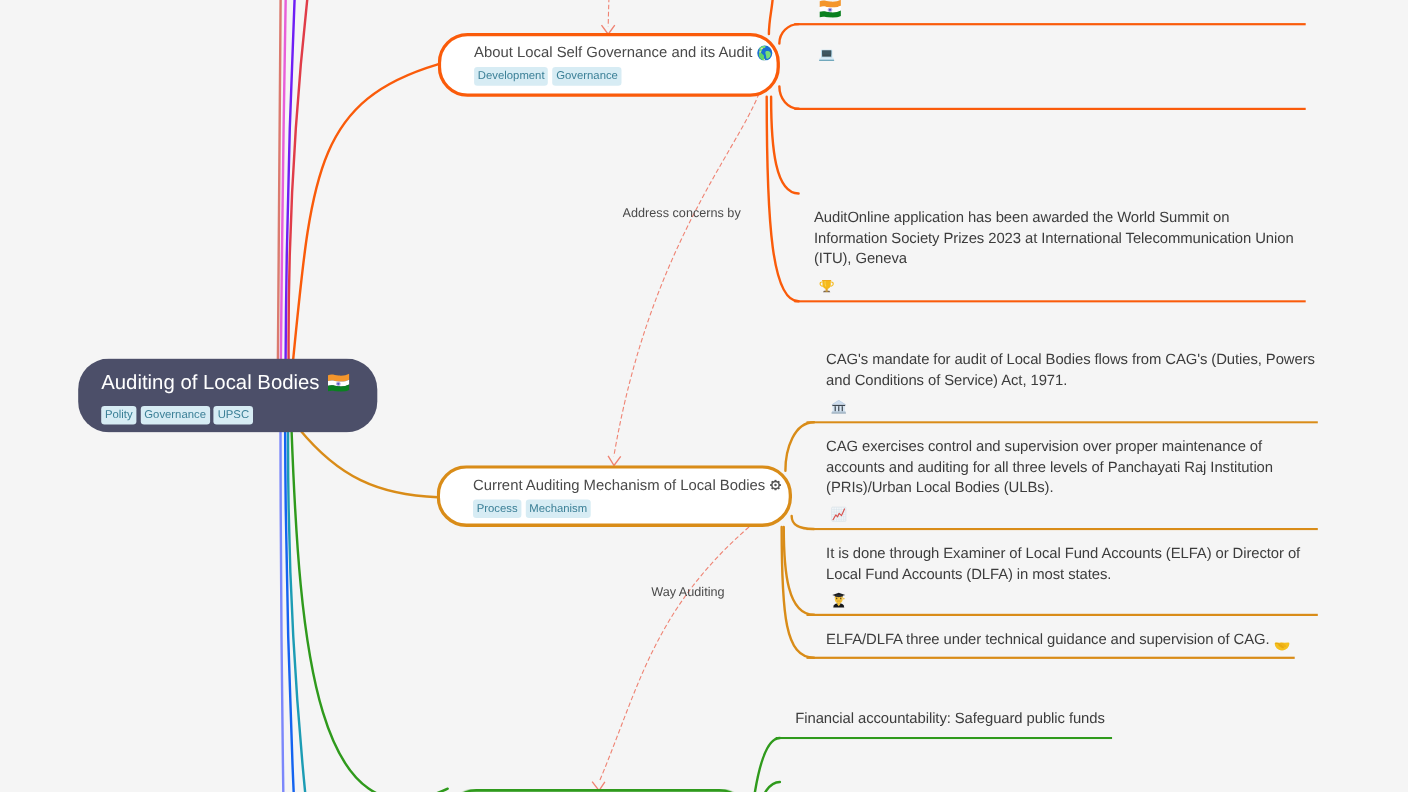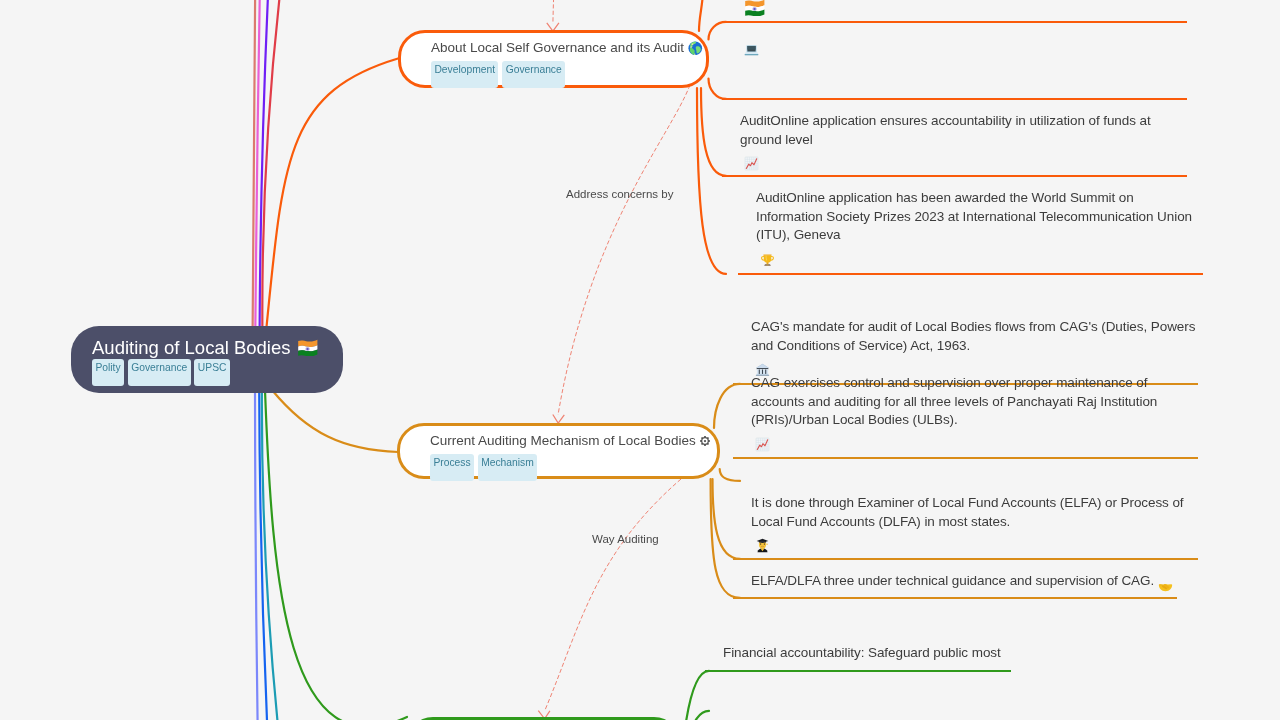--- a/index.html
+++ b/index.html
@@ -9,23 +9,23 @@
   body{width:1280px;height:720px;overflow:hidden;background:#f5f5f5;
        font-family:"Liberation Sans",sans-serif;}
   #canvas{position:relative;width:1280px;height:720px;overflow:hidden;background:#f5f5f5;}
   svg.links{position:absolute;left:0;top:0;width:1280px;height:720px;overflow:visible;pointer-events:none;}
 
   .root-node{position:absolute;left:71px;top:326px;width:272px;height:67px;
     background:#4c4f69;border-radius:28px;box-sizing:border-box;
     padding:10.6px 0 0 21px;z-index:5;}
   .root-title{font-size:18.5px;color:#ffffff;line-height:22px;white-space:nowrap;
     display:flex;align-items:center;}
-  .tagrow{display:flex;gap:3.8px;}
+  .tagrow{margin-top:10px;display:flex;gap:3.8px;}
   .tag{background:#d7ecf4;color:#3a7f96;font-size:10.3px;line-height:17px;
-       height:27px;border-radius:3px;padding:0 3.4px;white-space:nowrap;
+       height:17px;border-radius:3px;padding:0 3.4px;white-space:nowrap;
        box-sizing:border-box;}
 
   .branch-node{position:absolute;background:#ffffff;border-radius:27px;box-sizing:border-box;
      border:3px solid #fa5b0a;padding:6px 0 0 30px;z-index:5;}
   .branch-title{font-size:13.5px;color:#494949;line-height:18px;white-space:nowrap;
      display:flex;align-items:center;}
   .branch-node .tagrow{margin-top:4px;}
 
   .leaf{position:absolute;box-sizing:border-box;padding:12px 0 0 18px;
         border-bottom:2.2px solid #fa5b0a;z-index:4;}
@@ -150,73 +150,63 @@
   <div class="leaf" style="left:722px;top:23px;width:465px;height:77px;border-color:#fa5b0a">
     <div class="txt"><span>&nbsp;<svg class="ico" width="15" height="14" viewBox="0 0 36 36">
 <path d="M6.5,5.5h23a1.6,1.6 0 0 1 1.6,1.6v17.4h-26.2v-17.4a1.6,1.6 0 0 1 1.6-1.6z" fill="#b6d9ea"></path>
 <rect x="7.4" y="7.6" width="21.2" height="14.2" fill="#3a4b52"></rect>
 <rect x="7.4" y="7.6" width="21.2" height="9.5" fill="#3c5660"></rect>
 <path d="M2,24.5h32l1.4,4.1a1.2,1.2 0 0 1-1.1,1.6h-32.6a1.2,1.2 0 0 1-1.1-1.6z" fill="#d7eaf5"></path>
 <path d="M1.2,29.2h33.6a1.1,1.1 0 0 1 0,2.2h-33.6a1.1,1.1 0 0 1 0-2.2z" fill="#4a91ab"></path>
 </svg></span></div>
   </div>
 
-  <div class="leaf" style="left:722px;top:100px;width:465px;height:77px;border-color:#fa5b0a">
-    <div class="txt"><span class="t">AuditOnline application ensures accountability in utilization of funds at ground level</span><span>&nbsp;<svg class="ico" width="15" height="15" viewBox="0 0 36 36">
-<rect x="2.5" y="2.5" width="31" height="31" rx="1.5" fill="#f2f6f9" stroke="#c8d5dd" stroke-width="1"></rect>
-<g stroke="#cfdce4" stroke-width="0.9">
-<path d="M8,3v30M13.2,3v30M18.4,3v30M23.6,3v30M28.8,3v30"></path>
-<path d="M3,8h30M3,13.2h30M3,18.4h30M3,23.6h30M3,28.8h30"></path>
-</g>
-<path d="M5.5,30 L11.5,19.5 L15.5,23.5 L19,16 L24,21 L30.5,6.5" fill="none" stroke="#d9534f" stroke-width="2.6" stroke-linecap="round" stroke-linejoin="round"></path>
-</svg></span></div>
-  </div>
-
-  <div class="leaf" style="left:738px;top:177px;width:465px;height:98px;border-color:#fa5b0a">
+
+  <div class="leaf" style="left:722px;top:177px;width:465px;height:98px;border-color:#fa5b0a">
     <div class="txt"><span class="t">AuditOnline application has been awarded the World Summit on Information Society Prizes 2023 at International Telecommunication Union (ITU), Geneva</span><span>&nbsp;<svg class="ico" width="15" height="15" viewBox="0 0 36 36">
 <path d="M9,7.5h18v9a9,9 0 0 1-18,0z" fill="#f5b919"></path>
 <path d="M9,6h18a1.2,1.2 0 0 1 0,2.4h-18a1.2,1.2 0 0 1 0-2.4z" fill="#f0a91c"></path>
 <path d="M9.5,9.5 C5,9 2.5,11 2.5,14.5 C2.5,18.5 6,21 10,20.7 L9.6,18.2 C7,18.4 5,16.8 5,14.6 C5,12.4 6.6,11.4 9.6,11.8 Z" fill="#f5b919"></path>
 <path d="M26.5,9.5 C31,9 33.5,11 33.5,14.5 C33.5,18.5 30,21 26,20.7 L26.4,18.2 C29,18.4 31,16.8 31,14.6 C31,12.4 29.4,11.4 26.4,11.8 Z" fill="#f5b919"></path>
 <rect x="15.6" y="24.5" width="4.8" height="5.2" fill="#eaa61c"></rect>
 <path d="M12,29.5h12l2,3.4h-16z" fill="#7a6352"></path>
 <rect x="15.5" y="30.4" width="5" height="1.6" rx="0.6" fill="#f5c21c"></rect>
 <path d="M13.5,8.5 C13,13 13.6,17.5 15.5,21 L17.5,20 C16,16.8 15.4,12.8 15.7,8.5Z" fill="#f8d35a" opacity="0.85"></path>
 </svg></span></div>
   </div>
 
   <div class="leaf" style="left:733px;top:306px;width:465px;height:79px;border-color:#d98c18">
-    <div class="txt"><span class="t">CAG's mandate for audit of Local Bodies flows from CAG's (Duties, Powers and Conditions of Service) Act, 1963.</span><span>&nbsp;<svg class="ico" width="15" height="15" viewBox="0 0 36 36">
+    <div class="txt"><span class="t">CAG's mandate for audit of Local Bodies flows from CAG's (Duties, Powers and Conditions of Service) Act, 1971.</span><span>&nbsp;<svg class="ico" width="15" height="15" viewBox="0 0 36 36">
 <path d="M18,4 L34,14.5 H2 Z" fill="#ccdced"></path>
 <path d="M18,4 L34,14.5 L32.4,14.5 L18,5.1 L3.6,14.5 L2,14.5 Z" fill="#b2c7dc"></path>
 <rect x="4" y="14.5" width="28" height="2.8" fill="#3b454f"></rect>
 <rect x="4.5" y="17.3" width="27" height="11.5" fill="#d7e5f2"></rect>
 <g fill="#3b454f">
 <rect x="9" y="17.8" width="2.6" height="11" rx="0.4"></rect>
 <rect x="16.7" y="17.8" width="2.6" height="11" rx="0.4"></rect>
 <rect x="24.4" y="17.8" width="2.6" height="11" rx="0.4"></rect>
 </g>
 <rect x="3.2" y="28.6" width="29.6" height="2.4" fill="#b2c7dc"></rect>
 <rect x="2" y="31" width="32" height="2.2" rx="0.8" fill="#7d95ab"></rect>
 </svg></span></div>
   </div>
 
-  <div class="leaf" style="left:733px;top:362px;width:465px;height:97px;border-color:#d98c18">
+  <div class="leaf" style="left:733px;top:385px;width:465px;height:97px;border-color:#d98c18">
     <div class="txt"><span class="t">CAG exercises control and supervision over proper maintenance of accounts and auditing for all three levels of Panchayati Raj Institution (PRIs)/Urban Local Bodies (ULBs).</span><span>&nbsp;<svg class="ico" width="15" height="15" viewBox="0 0 36 36">
 <rect x="2.5" y="2.5" width="31" height="31" rx="1.5" fill="#f2f6f9" stroke="#c8d5dd" stroke-width="1"></rect>
 <g stroke="#cfdce4" stroke-width="0.9">
 <path d="M8,3v30M13.2,3v30M18.4,3v30M23.6,3v30M28.8,3v30"></path>
 <path d="M3,8h30M3,13.2h30M3,18.4h30M3,23.6h30M3,28.8h30"></path>
 </g>
 <path d="M5.5,30 L11.5,19.5 L15.5,23.5 L19,16 L24,21 L30.5,6.5" fill="none" stroke="#d9534f" stroke-width="2.6" stroke-linecap="round" stroke-linejoin="round"></path>
 </svg></span></div>
   </div>
 
   <div class="leaf" style="left:733px;top:482px;width:465px;height:78px;border-color:#d98c18">
-    <div class="txt"><span class="t">It is done through Examiner of Local Fund Accounts (ELFA) or Process of Local Fund Accounts (DLFA) in most states.</span><span>&nbsp;<svg class="ico" width="15" height="15" viewBox="0 0 36 36">
+    <div class="txt"><span class="t">It is done through Examiner of Local Fund Accounts (ELFA) or Director of Local Fund Accounts (DLFA) in most states.</span><span>&nbsp;<svg class="ico" width="15" height="15" viewBox="0 0 36 36">
 <path d="M7,30 C9,26.5 13,25 18,25 C23,25 27,26.5 29,30 L30,34 H6 Z" fill="#15171a"></path>
 <path d="M9.5,13 C9.5,7.5 13,4.5 18,4.5 C23,4.5 26.5,7.5 26.5,13 L26.5,16.5 C26.5,22 23,26 18,26 C13,26 9.5,22 9.5,16.5 Z" fill="#f5c33b"></path>
 <path d="M18,24.5 C19.6,24.5 21,25.8 21,27.5 L18,31.5 L15,27.5 C15,25.8 16.4,24.5 18,24.5z" fill="#f5c33b"></path>
 <ellipse cx="13.6" cy="14.6" rx="1.35" ry="1.9" fill="#4b3823"></ellipse>
 <ellipse cx="22.4" cy="14.6" rx="1.35" ry="1.9" fill="#4b3823"></ellipse>
 <path d="M15,20.3 C16.6,19.6 19.4,19.6 21,20.3" stroke="#c78b30" stroke-width="1.5" fill="none" stroke-linecap="round"></path>
 <path d="M9.5,12.8 C10.5,9 13.5,7.5 18,7.5 C22.5,7.5 25.5,9 26.5,12.8 L26.5,9.6 C25,7 22,5.8 18,5.8 C14,5.8 11,7 9.5,9.6 Z" fill="#3b2f25"></path>
 <path d="M18,2 L32,7 L18,12 L4,7 Z" fill="#1b1d22"></path>
 <rect x="11.5" y="7" width="13" height="4" rx="0.6" fill="#2a2d33"></rect>
 <path d="M29,8.2 L29,13.5" stroke="#f0f2f4" stroke-width="1.4" fill="none"></path>
@@ -227,21 +217,21 @@
   <div class="leaf" style="left:733px;top:560px;width:444px;height:39px;border-color:#d98c18">
     <div class="txt"><span class="t">ELFA/DLFA three under technical guidance and supervision of CAG.</span><span>&nbsp;<svg class="ico" width="15" height="15" viewBox="0 0 36 36">
 <path d="M2,14 C2,13 3,12.3 4.4,12.4 L13,13 L18,12 L23.5,13 L31.6,12.4 C33,12.3 34,13 34,14 C34,22 28,29.5 18,29.5 C8,29.5 2,22 2,14 Z" fill="#f5c01e"></path>
 <path d="M9.5,16.6 C11,15.2 13.2,15 15,16.2 L21,20.4 C22.4,21.4 22.6,23 21.6,24 C20.7,25 19,25 17.8,24.2 L12,20.2 C10.4,19.2 9.2,17.8 9.5,16.6 Z" fill="#e8a911"></path>
 <path d="M13.5,13.2 C15.6,12.2 18.4,12.4 20.2,13.8 L26.4,18.6 C27.6,19.6 27.6,21.2 26.4,22.2 C25.3,23.1 23.6,23 22.5,22.1 L16.2,17.2 C15,16.2 13.2,15 13.5,13.2 Z" fill="#efb217"></path>
 <path d="M3,13.4 C6,12.6 10,12.8 12.8,14.2 L12,16.4 C9.6,15.2 6.2,15 3.6,15.6 Z" fill="#e8a911"></path>
 </svg></span></div>
   </div>
 
   <div class="leaf" style="left:705px;top:632px;width:306px;height:40px;border-color:#2f9a1c">
-    <div class="txt"><span class="t">Financial accountability: Safeguard public most</span></div>
+    <div class="txt"><span class="t">Financial accountability: Safeguard public funds</span></div>
   </div>
 
 
   <div class="branch-node" style="left:406px;top:717px;width:275px;height:56px;border-color:#2f9a1c"></div>
 
   <div class="edge-label" style="left:566px;top:188.3px">Address concerns by</div>
   <div class="edge-label" style="left:592.3px;top:533.1px">Way Auditing</div>
 </div>
 
 </body></html>

